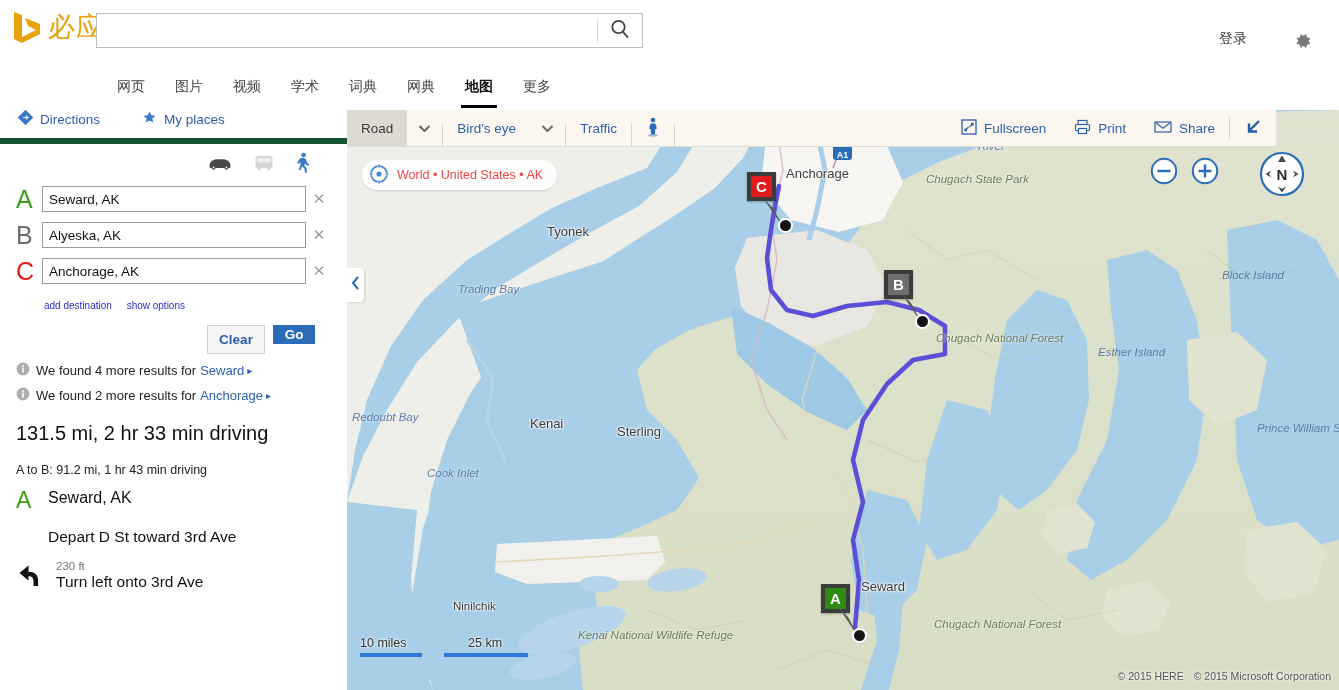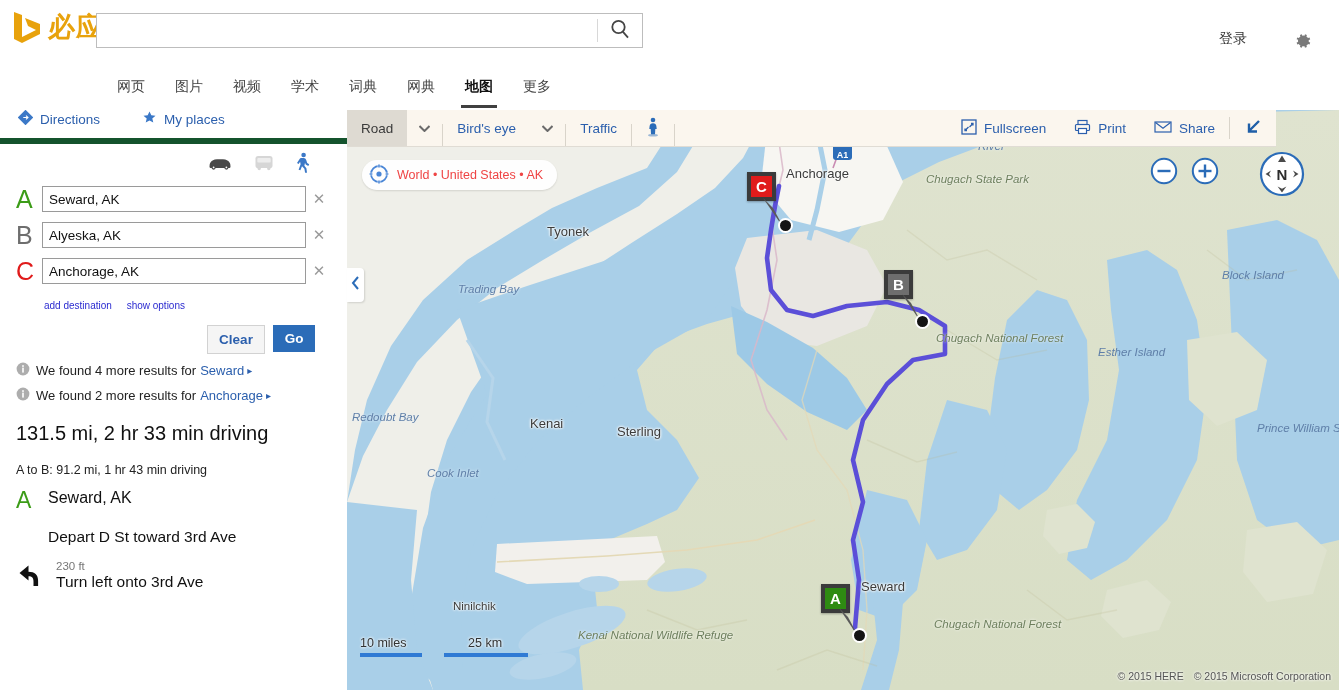--- a/index.html
+++ b/index.html
@@ -9,21 +9,21 @@
     background: #fff;
     font-family: "Liberation Sans", sans-serif;
     -webkit-font-smoothing: antialiased;
   }
   .page { position: relative; width: 1339px; height: 690px; }
 
   
   .header { position: absolute; left: 0; top: 0; width: 1339px; height: 62px; background: #fff; }
   .logo { position: absolute; left: 12px; top: 10px; display: flex; align-items: center; }
   .logo-mark { width: 30px; height: 34px; }
-  .logo-text { font-size: 27px; color: #e8a20c; margin-left: 6px; letter-spacing: 1px; line-height: 34px; font-weight: bold; }
+  .logo-text { font-size: 27px; color: #e8a20c; margin-left: 6px; letter-spacing: 1px; line-height: 34px; }
   .searchbox {
     position: absolute; left: 96px; top: 13px; width: 547px; height: 35px;
     border: 1px solid #bdbdbd; background: #fff; box-sizing: border-box; display: flex; align-items: center;
   }
   .search-input {
     border: none; outline: none; flex: 1; height: 33px; font-size: 15px;
     padding: 0 8px; font-family: "Liberation Sans", sans-serif; color: #222; background: transparent;
   }
   .search-divider { width: 1px; height: 23px; background: #d8d8d8; }
   .search-btn {
@@ -32,21 +32,21 @@
   }
   .signin { position: absolute; right: 92px; top: 30px; font-size: 14px; color: #333; }
   .gear { position: absolute; right: 26px; top: 31px; }
 
   
   .navtabs { position: absolute; left: 0; top: 72px; width: 1339px; height: 38px; }
   .navtab {
     position: absolute; top: 0; font-size: 14px; color: #444; padding: 6px 4px 9px 4px;
     cursor: pointer; white-space: nowrap;
   }
-  .navtab.active { color: #111; font-weight: bold; border-bottom: 3px solid #404040; }
+  .navtab.active { color: #111; font-weight: bold; border-bottom: 3px solid #000000; }
 
   
   .sidebar { position: absolute; left: 0; top: 110px; width: 347px; height: 580px; background: #fff; overflow: hidden; }
   .side-tabs {
     height: 34px; border-bottom: 6px solid #14532d; display: flex; align-items: flex-start;
     padding-left: 18px; box-sizing: border-box;
   }
   .side-tab { display: flex; align-items: center; font-size: 13.5px; color: #2b5fad; cursor: pointer; margin-right: 42px; }
   .side-tab .lbl { margin-left: 7px; }
 
@@ -67,21 +67,21 @@
 
   .links { padding: 14px 0 0 44px; font-size: 10px; }
   .links a { color: #2b2bd0; text-decoration: none; cursor: pointer; margin-right: 12px; }
 
   .btnrow { display: flex; justify-content: flex-end; gap: 8px; padding: 14px 32px 0 0; }
   .btn-clear {
     width: 58px; height: 29px; background: #f5f5f5; border: 1px solid #d2d2d2; color: #2b5fad;
     font-size: 13.5px; font-weight: bold; cursor: pointer; font-family: "Liberation Sans", sans-serif;
   }
   .btn-go {
-    width: 42px; height: 27px; background: #2b6cb8; border: 1px solid #2b6cb8; color: #fff;
+    width: 42px; height: 19px; background: #2b6cb8; border: 1px solid #2b6cb8; color: #fff;
     font-size: 13.5px; font-weight: bold; cursor: pointer; font-family: "Liberation Sans", sans-serif;
   }
 
   .inforow { display: flex; align-items: center; padding: 0 0 0 16px; margin-top: 8px; font-size: 13px; color: #222; }
   .inforow .ico { margin-right: 6px; }
   .inforow a { color: #2b5fad; text-decoration: none; cursor: pointer; }
   .caret-r { color: #2b5fad; margin-left: 3px; font-size: 10px; }
 
   .summary { padding: 18px 0 0 16px; font-size: 20px; color: #111; }
   .legline { padding: 18px 0 0 16px; font-size: 12.5px; color: #222; }

